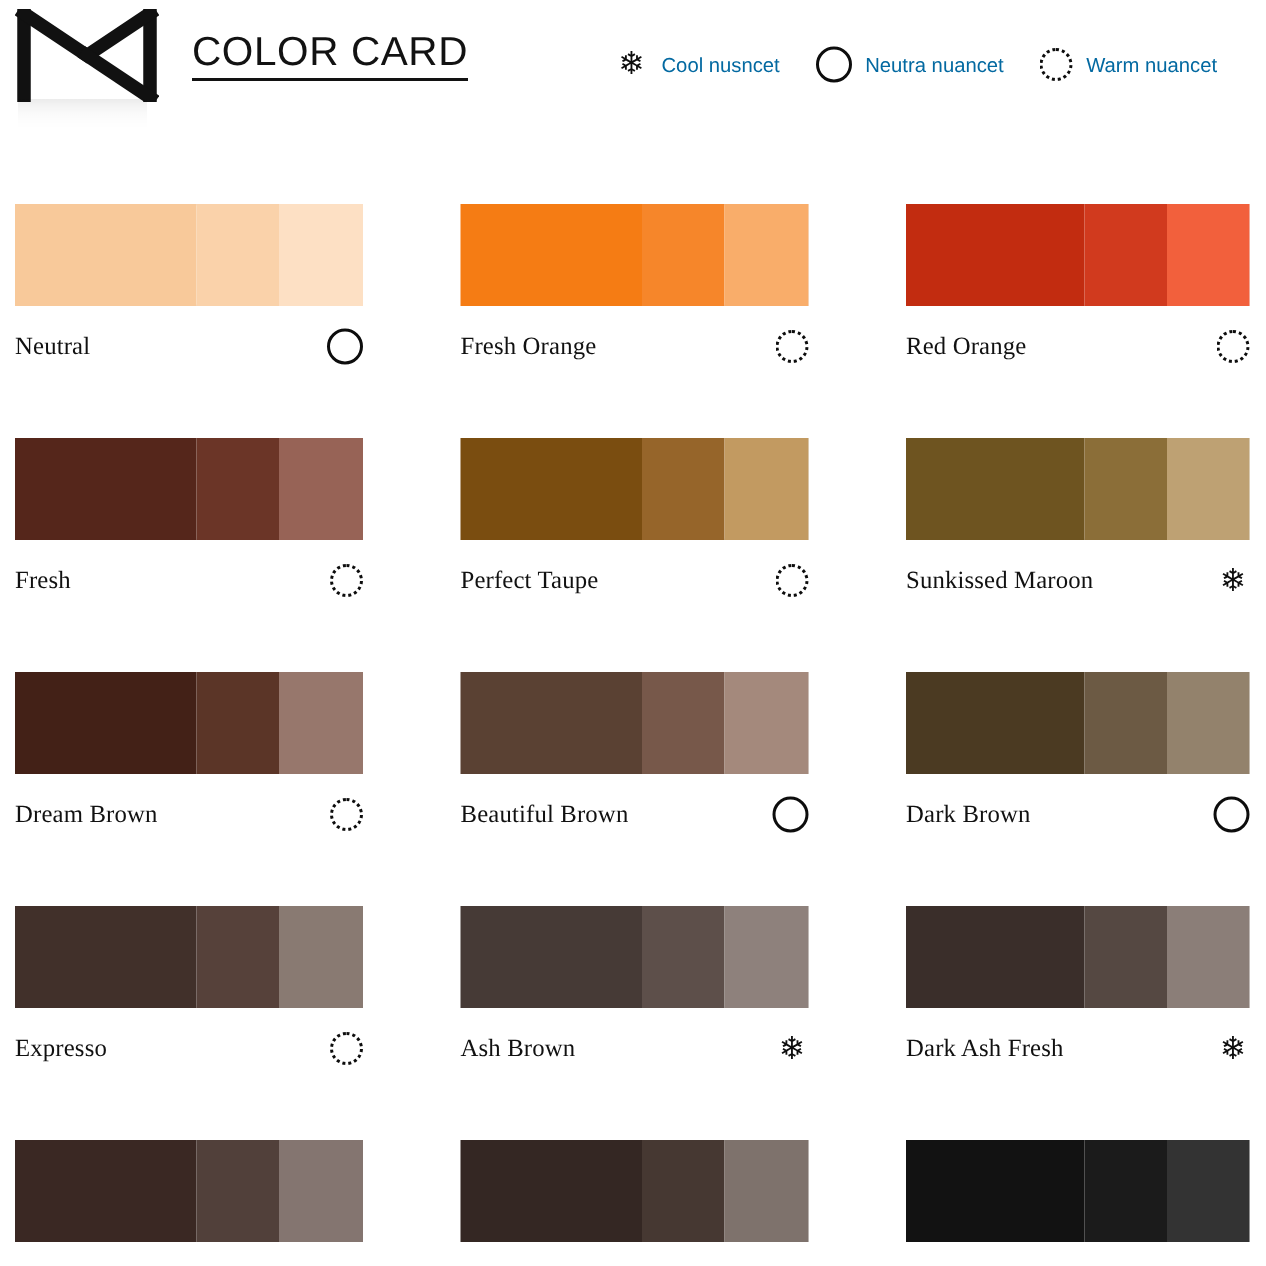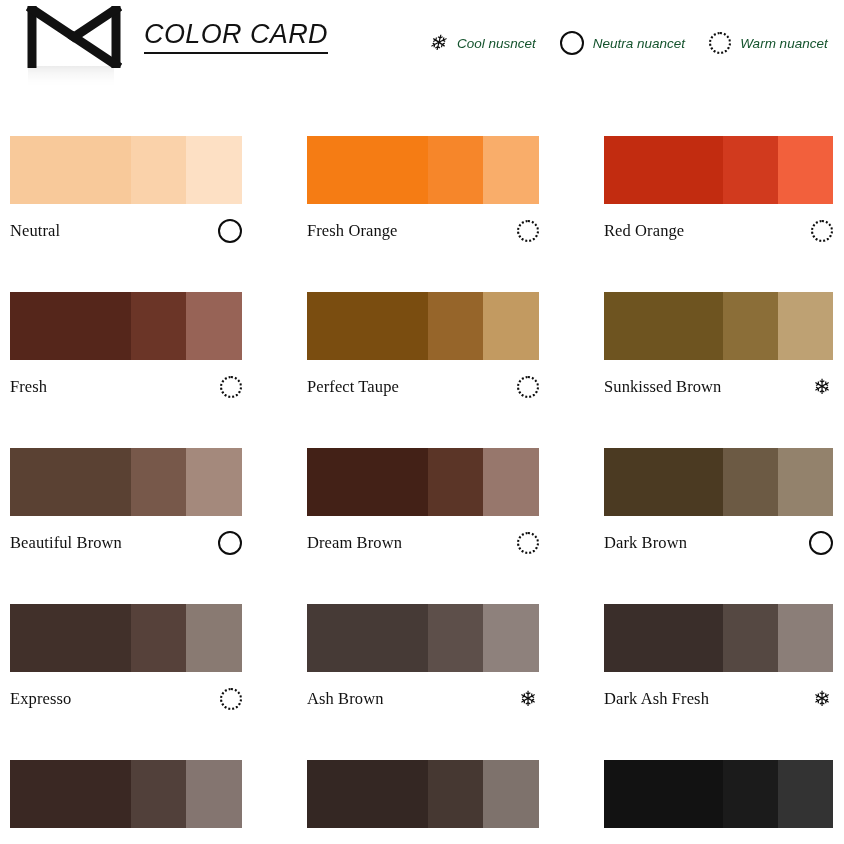--- a/index.html
+++ b/index.html
@@ -12,24 +12,23 @@
     height: 844px;
     font-family: "Liberation Sans", sans-serif;
     color: #111111;
     overflow: hidden;
     position: relative;
   }
 
   
   .header {
     position: absolute;
-    left: 16px; top: 0;
+    left: 0; top: 0;
     width: 804px;
     height: 96px;
-    font-style: italic;
   }
   .brand {
     position: absolute;
     left: 10px;
     top: 6px;
     display: flex;
     align-items: center;
     gap: 22px;
   }
   .logo-mark {
@@ -68,21 +67,21 @@
     gap: 24px;
   }
   .legend-item {
     display: flex;
     align-items: center;
     gap: 9px;
     white-space: nowrap;
   }
   .legend-label {
     font-size: 13.5px;
-    color: #14532d;
+    color: #0369a1;
   }
 
   
   .ico {
     display: inline-block;
     flex: 0 0 auto;
     position: relative;
   }
   .ico-snow {
     width: 22px;
@@ -257,54 +256,54 @@
         </span>
       </div>
     </div>
     <div class="swatch-cell">
       <div class="swatch-bar">
         <div class="seg seg-base" style="background: rgb(110, 84, 32);"></div>
         <div class="seg seg-mid" style="background: rgb(139, 110, 56);"></div>
         <div class="seg seg-light" style="background: rgb(190, 161, 115);"></div>
       </div>
       <div class="swatch-foot">
-        <span class="swatch-name">Sunkissed Brown</span>
+        <span class="swatch-name">Sunkissed Maroon</span>
         <span class="swatch-icon-slot">
           <span class="ico ico-snow">❄</span>
+        </span>
+      </div>
+    </div>
+    <div class="swatch-cell">
+      <div class="swatch-bar">
+        <div class="seg seg-base" style="background: rgb(67, 33, 23);"></div>
+        <div class="seg seg-mid" style="background: rgb(91, 53, 39);"></div>
+        <div class="seg seg-light" style="background: rgb(151, 119, 108);"></div>
+      </div>
+      <div class="swatch-foot">
+        <span class="swatch-name">Dream Brown</span>
+        <span class="swatch-icon-slot">
+          <span class="ico ico-dotted"></span>
         </span>
       </div>
     </div>
     <div class="swatch-cell">
       <div class="swatch-bar">
         <div class="seg seg-base" style="background: rgb(90, 65, 51);"></div>
         <div class="seg seg-mid" style="background: rgb(119, 88, 74);"></div>
         <div class="seg seg-light" style="background: rgb(164, 137, 124);"></div>
       </div>
       <div class="swatch-foot">
         <span class="swatch-name">Beautiful Brown</span>
         <span class="swatch-icon-slot">
           <span class="ico ico-circle"></span>
         </span>
       </div>
     </div>
     <div class="swatch-cell">
       <div class="swatch-bar">
-        <div class="seg seg-base" style="background: rgb(67, 33, 23);"></div>
-        <div class="seg seg-mid" style="background: rgb(91, 53, 39);"></div>
-        <div class="seg seg-light" style="background: rgb(151, 119, 108);"></div>
-      </div>
-      <div class="swatch-foot">
-        <span class="swatch-name">Dream Brown</span>
-        <span class="swatch-icon-slot">
-          <span class="ico ico-dotted"></span>
-        </span>
-      </div>
-    </div>
-    <div class="swatch-cell">
-      <div class="swatch-bar">
         <div class="seg seg-base" style="background: rgb(75, 58, 34);"></div>
         <div class="seg seg-mid" style="background: rgb(108, 90, 68);"></div>
         <div class="seg seg-light" style="background: rgb(147, 130, 108);"></div>
       </div>
       <div class="swatch-foot">
         <span class="swatch-name">Dark Brown</span>
         <span class="swatch-icon-slot">
           <span class="ico ico-circle"></span>
         </span>
       </div>

